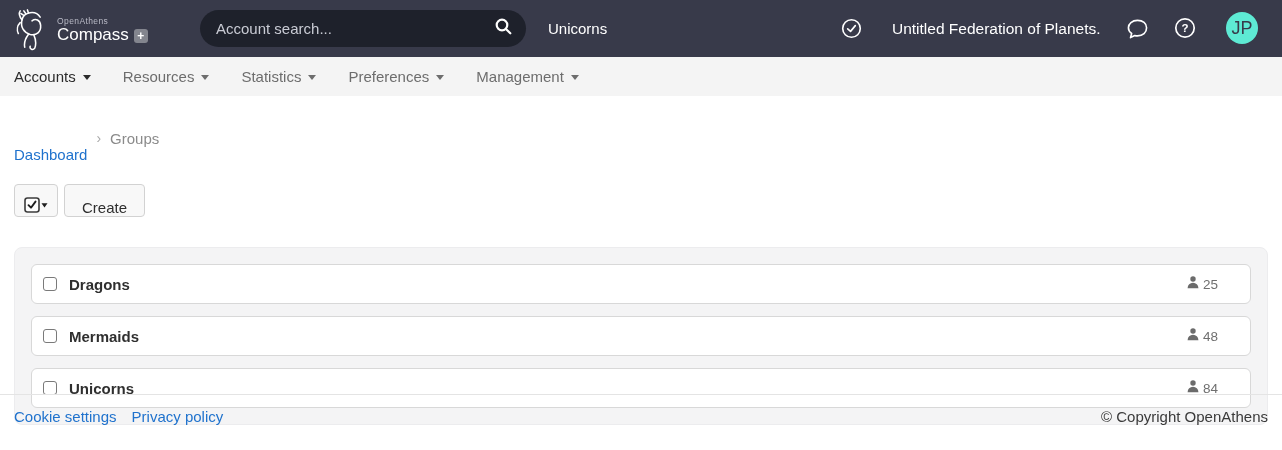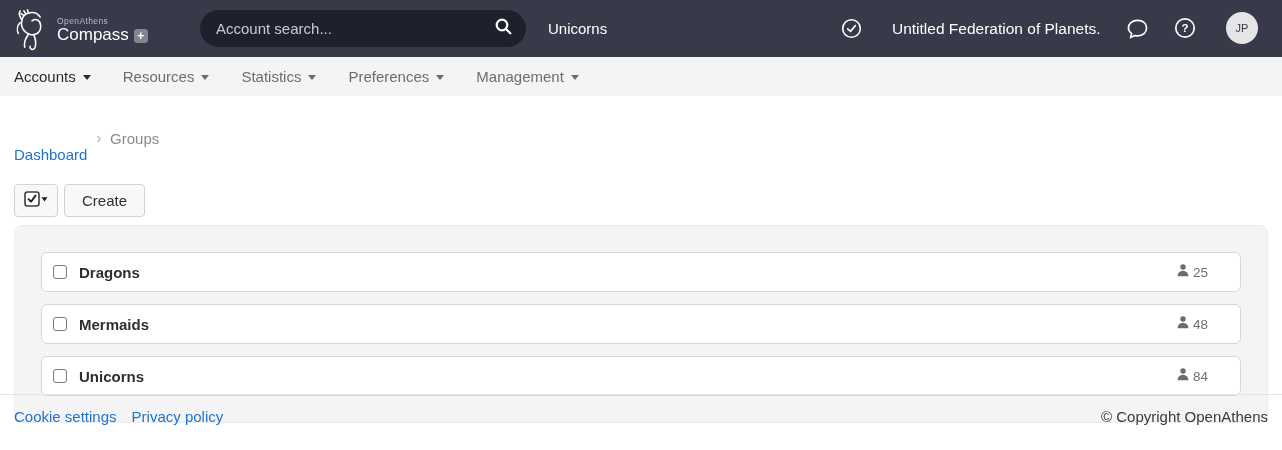--- a/index.html
+++ b/index.html
@@ -22,47 +22,47 @@
   .search-pill input { flex:1; background:transparent; border:none; outline:none;
                        color:#7dd3fc; font-size:15px; font-family:inherit; }
   .search-pill input::placeholder { color:#c9cbd4; opacity:1; }
   .topbar-link { position:absolute; top:0; height:57px; line-height:57px; color:#fff;
                  font-size:15px; cursor:pointer; }
   .advanced { left:548px; }
   .org-name { position:absolute; left:892px; top:0; height:50px; line-height:57px;
               color:#fff; font-size:15.5px; }
   .tb-icon { position:absolute; cursor:pointer; display:block; }
   .avatar { position:absolute; left:1226px; top:12px; width:32px; height:32px; border-radius:50%;
-            background:#e5e5e5; color:#383a4a; font-size:11px; display:flex; align-items:center;
+            background:#5eead4; color:#383a4a; font-size:18px; display:flex; align-items:center;
             justify-content:center; cursor:pointer; }
 
   
   .navbar { height:39px; background:#f4f4f4; display:flex; align-items:center;
             padding-left:14px; column-gap:32px; }
   .nav-item { display:flex; align-items:center; gap:7px; font-size:15px; color:#6d6d6d; cursor:pointer; }
   .nav-item.active { color:#2b2b2b; }
   .caret { width:0; height:0; border-left:4px solid transparent; border-right:4px solid transparent;
            border-top:5px solid currentColor; margin-top:2px; }
 
   
   .breadcrumb { margin:18px 14px 0 14px; display:flex; align-items:center; gap:9px; font-size:15px; }
   .bc-link { color:#1f72cd; cursor:pointer; text-decoration:none;margin-top:32px; }
   .bc-sep { color:#a8a8a8; font-size:14px; margin-top:-1px; }
   .bc-current { color:#8b8b8b; }
 
   
   .toolbar { margin:21px 14px 0 14px; display:flex; gap:6px; }
   .btn { background:#f8f8f8; border:1px solid #d2d2d2; border-radius:4px; height:33px;
-         display:flex; align-items:center; font-size:15px; color:#2f2f2f; cursor:pointer; }
+         display:flex; align-items:flex-end; font-size:15px; color:#2f2f2f; cursor:pointer; }
   .btn-select { padding:0 9px; }
   .btn-create { padding:0 17px; }
 
   
-  .group-panel { margin:8px 14px 0 14px; background:#f4f4f5; border:1px solid #ececee;
-                 border-radius:8px; padding:26px; }
+  .group-panel { margin:30px 14px 0 14px; background:#f4f4f5; border:1px solid #ececee;
+                 border-radius:8px; padding:16px; }
   .group-row { background:#fff; border:1px solid #d8d8d8; border-radius:6px; height:40px;
                display:flex; align-items:center; padding:0 32px 0 11px; margin-bottom:12px;
                cursor:pointer; }
   .group-row:last-child { margin-bottom:0; }
   .row-checkbox { appearance:none; -webkit-appearance:none; width:14px; height:14px;
                   border:1.5px solid #7a7a7a; border-radius:3px; background:#fff; cursor:pointer; }
   .group-name { font-weight:bold; font-size:15px; color:#2f2f2f; margin-left:12px; }
   .row-spacer { flex:1; }
   .group-count { font-size:13.5px; color:#6f6f6f; margin-left:3px; }
 

